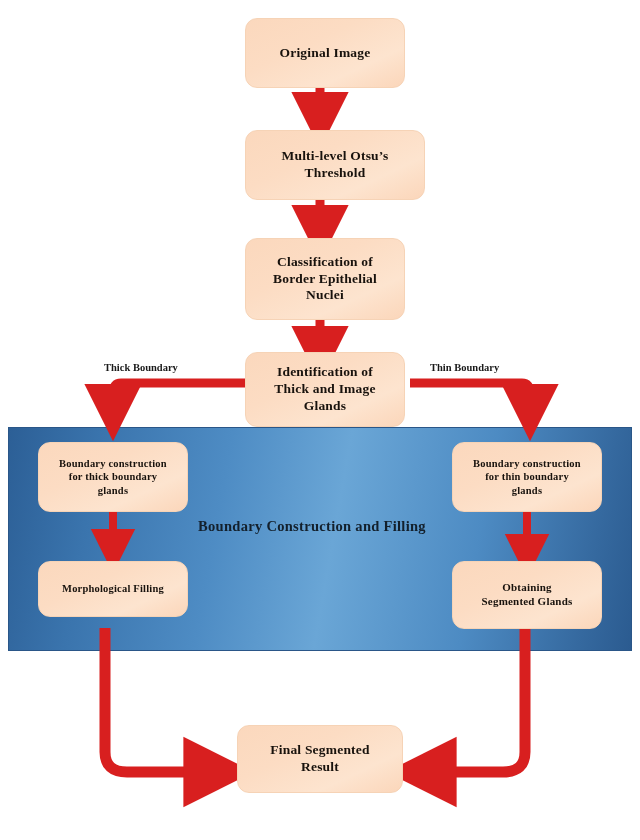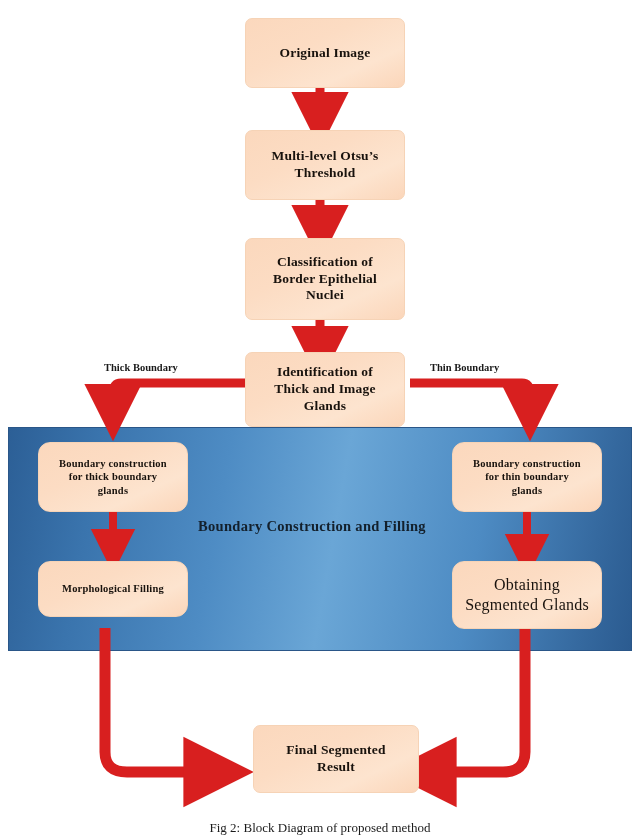--- a/index.html
+++ b/index.html
@@ -39,23 +39,23 @@
     text-align: center;
     color: #18120d;
     line-height: 1.25;
     letter-spacing: .2px;
     padding: 4px 6px;
   }
   .node .lbl {
     display: block;
     white-space: pre-line;
   }
-  .node.big  { font-size: 13.5px; font-weight: 700; border-radius: 7px; }
+  .node.big  { font-size: 13.5px; font-weight: 700; }
   .node.small{ font-size: 10.5px; font-weight: 700; }
-  .node.mid  { font-size: 16px;   font-weight: 400; }
+  .node.mid  { font-size: 11px;   font-weight: 700; }
 
   
   #panel {
     position: absolute;
     left: 8px;
     top: 427px;
     width: 624px;
     height: 224px;
     background: linear-gradient(100deg,
         #2c5f96 0%, #3a74ad 14%, #4e8cc4 34%, #6aa6d6 52%,
@@ -145,21 +145,21 @@
 
     <g>
       <path d="M 525,628 L 525,752 Q 525,772 503,772 L 428,772" fill="none" stroke="#d81f1f" stroke-width="11" stroke-linecap="butt" marker-end="url(#ah)"></path>
     </g>
   </svg>
 
   <div class="node big" style="left:245px; top:18px; width:160px; height:70px;">
     <span class="lbl">Original Image</span>
   </div>
 
-  <div class="node big" style="left:245px; top:130px; width:160px; height:70px;">
+  <div class="node big" style="left:245px; top:130px; width:180px; height:70px;">
     <span class="lbl">Multi-level Otsu’s
 Threshold</span>
   </div>
 
   <div class="node big" style="left:245px; top:238px; width:160px; height:82px;">
     <span class="lbl">Classification of
 Border Epithelial
 Nuclei</span>
   </div>
 
@@ -183,24 +183,23 @@
 
   <div class="node small" style="left:38px; top:561px; width:150px; height:56px;">
     <span class="lbl">Morphological Filling</span>
   </div>
 
   <div class="node mid" style="left:452px; top:561px; width:150px; height:68px;">
     <span class="lbl">Obtaining
 Segmented Glands</span>
   </div>
 
-  <div class="node big" style="left:237px; top:725px; width:166px; height:68px;margin-left:16px;">
+  <div class="node big" style="left:237px; top:725px; width:166px; height:68px;">
     <span class="lbl">Final Segmented
 Result</span>
   </div>
 
   <div class="edge-label" style="left:104px; top:362px;">Thick Boundary</div>
 
   <div class="edge-label" style="left:430px; top:362px;">Thin Boundary</div>
 
-  <div id="caption">Fig 2: Block Diagram of proposed method</div>
 
 </div>
 
 </body></html>

